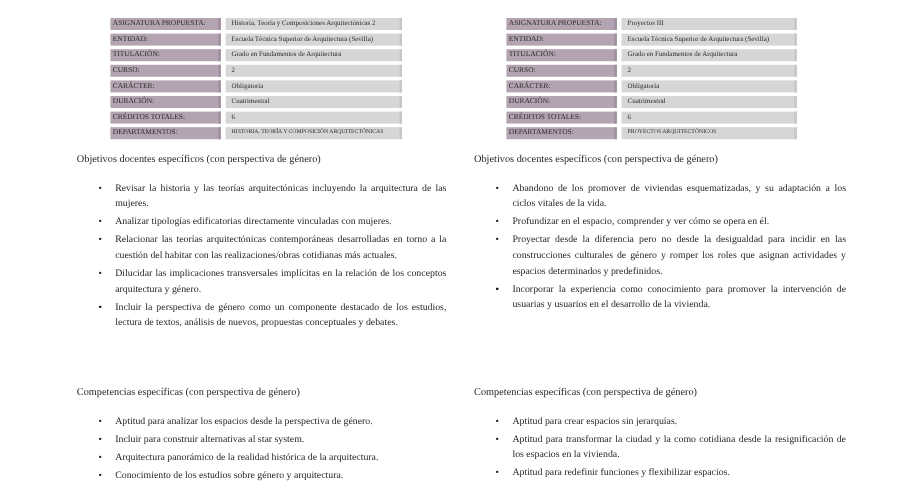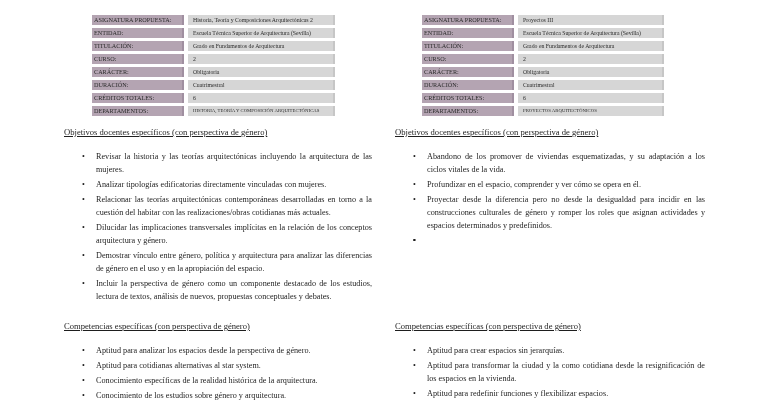--- a/index.html
+++ b/index.html
@@ -18,21 +18,21 @@
   .info-value { background: #d6d6d6; color: #2a2a2a; font-size: 5.8px; line-height: 10px;
                 padding-left: 5px; box-sizing: border-box; margin-left: 4px; border-right: 2px solid #c6c6c6; white-space: nowrap; overflow: hidden; }
   .info-value.small-caps { font-size: 4.8px; text-transform: uppercase; }
   .col-left .info-label { width: 92px; }
   .col-left .info-value { width: 147px; }
   .col-right .info-label { width: 92px; }
   .col-right .info-value { width: 146px; }
 
   .section { position: absolute; left: 64px; right: 14px; }
   .col-right .section { left: 16px; right: 49px; }
-  .section-title { font-size: 8.6px; text-decoration: underline; line-height: 11px; margin: 0; white-space: nowrap; }
+  .section-title { font-size: 8.6px; line-height: 11px; margin: 0; white-space: nowrap; }
   .bullets { list-style: none; margin: 12px 0 0 0; padding: 0 0 0 32px; }
   .bullets li { position: relative; font-size: 8.2px; line-height: 13px; text-align: justify; margin-bottom: 2px; }
   .bullets li .dot { position: absolute; left: -14px; top: 0; font-size: 8px; }
 
   .col-left .objectives { top: 127px; }
   .col-left .competences { top: 321px; }
   .col-right .objectives { top: 127px; }
   .col-right .competences { top: 321px; }
   .col-left .objectives .bullets { width: 276px; }
   .col-right .objectives .bullets { width: 278px; }
@@ -78,31 +78,31 @@
     </div>
   </div>
 
   <div class="section objectives">
     <p class="section-title">Objetivos docentes específicos (con perspectiva de género)</p>
     <ul class="bullets">
       <li><span class="dot">•</span><span>Revisar la historia y las teorías arquitectónicas incluyendo la arquitectura de las mujeres.</span></li>
       <li><span class="dot">•</span><span>Analizar tipologías edificatorias directamente vinculadas con mujeres.</span></li>
       <li><span class="dot">•</span><span>Relacionar las teorías arquitectónicas contemporáneas desarrolladas en torno a la cuestión del habitar con las realizaciones/obras cotidianas más actuales.</span></li>
       <li><span class="dot">•</span><span>Dilucidar las implicaciones transversales implícitas en la relación de los conceptos arquitectura y género.</span></li>
-      <li><span class="dot">•</span><span>Demostrar vínculo entre género, política y arquitectura para analizar las diferencias de género en el uso y en la apropiación del espacio.</span></li>
+      <li><span class="dot">•</span></li>
       <li><span class="dot">•</span><span>Incluir la perspectiva de género como un componente destacado de los estudios, lectura de textos, análisis de nuevos, propuestas conceptuales y debates.</span></li>
     </ul>
   </div>
 
   <div class="section competences">
     <p class="section-title">Competencias específicas (con perspectiva de género)</p>
     <ul class="bullets">
       <li><span class="dot">•</span><span>Aptitud para analizar los espacios desde la perspectiva de género.</span></li>
-      <li><span class="dot">•</span><span>Aptitud para cotidianas alternativas al star system.</span></li>
-      <li><span class="dot">•</span><span>Conocimiento específicas de la realidad histórica de la arquitectura.</span></li>
+      <li><span class="dot">•</span><span>Incluir para construir alternativas al star system.</span></li>
+      <li><span class="dot">•</span><span>Arquitectura panorámico de la realidad histórica de la arquitectura.</span></li>
       <li><span class="dot">•</span><span>Conocimiento de los estudios sobre género y arquitectura.</span></li>
     </ul>
   </div>
 </div>
 
 <div class="col col-right">
   <div class="info-table">
     <div class="info-row">
       <div class="info-label">ASIGNATURA PROPUESTA:</div>
       <div class="info-value">Proyectos III</div>
@@ -138,21 +138,21 @@
   </div>
 
   <div class="section objectives">
     <p class="section-title">Objetivos docentes específicos (con perspectiva de género)</p>
     <ul class="bullets">
       <li><span class="dot">•</span><span>Abandono de los promover de viviendas esquematizadas, y su adaptación a los ciclos vitales de la vida.</span></li>
       <li><span class="dot">•</span><span>Profundizar en el espacio, comprender y ver cómo se opera en él.</span></li>
       <li><span class="dot">•</span><span>Proyectar desde la diferencia pero no desde la desigualdad para incidir en las construcciones culturales de género y romper los roles que asignan actividades y espacios determinados y predefinidos.</span></li>
       <li><span class="dot">•</span></li>
       <li><span class="dot">•</span></li>
-      <li><span class="dot">•</span></li>
+      <li><span class="dot">•</span><span>Incorporar la experiencia como conocimiento para promover la intervención de usuarias y usuarios en el desarrollo de la vivienda.</span></li>
     </ul>
   </div>
 
   <div class="section competences">
     <p class="section-title">Competencias específicas (con perspectiva de género)</p>
     <ul class="bullets">
       <li><span class="dot">•</span><span>Aptitud para crear espacios sin jerarquías.</span></li>
       <li><span class="dot">•</span><span>Aptitud para transformar la ciudad y la como cotidiana desde la resignificación de los espacios en la vivienda.</span></li>
       <li><span class="dot">•</span><span>Aptitud para redefinir funciones y flexibilizar espacios.</span></li>
     </ul>

